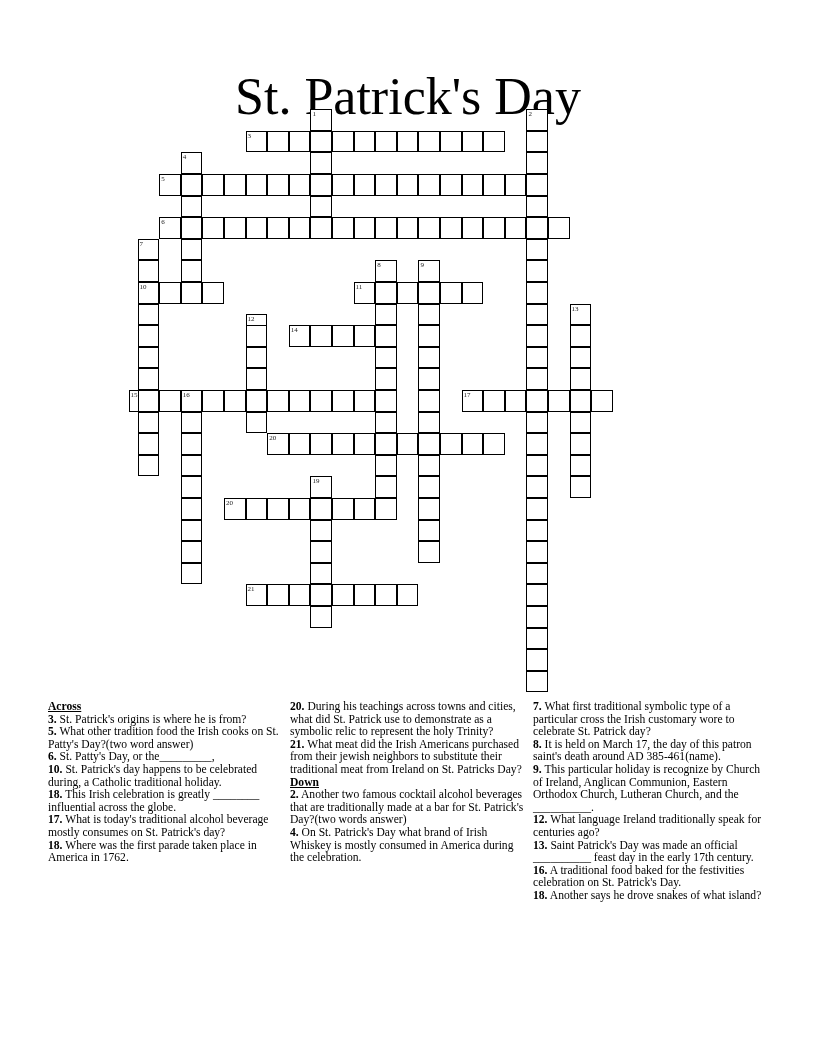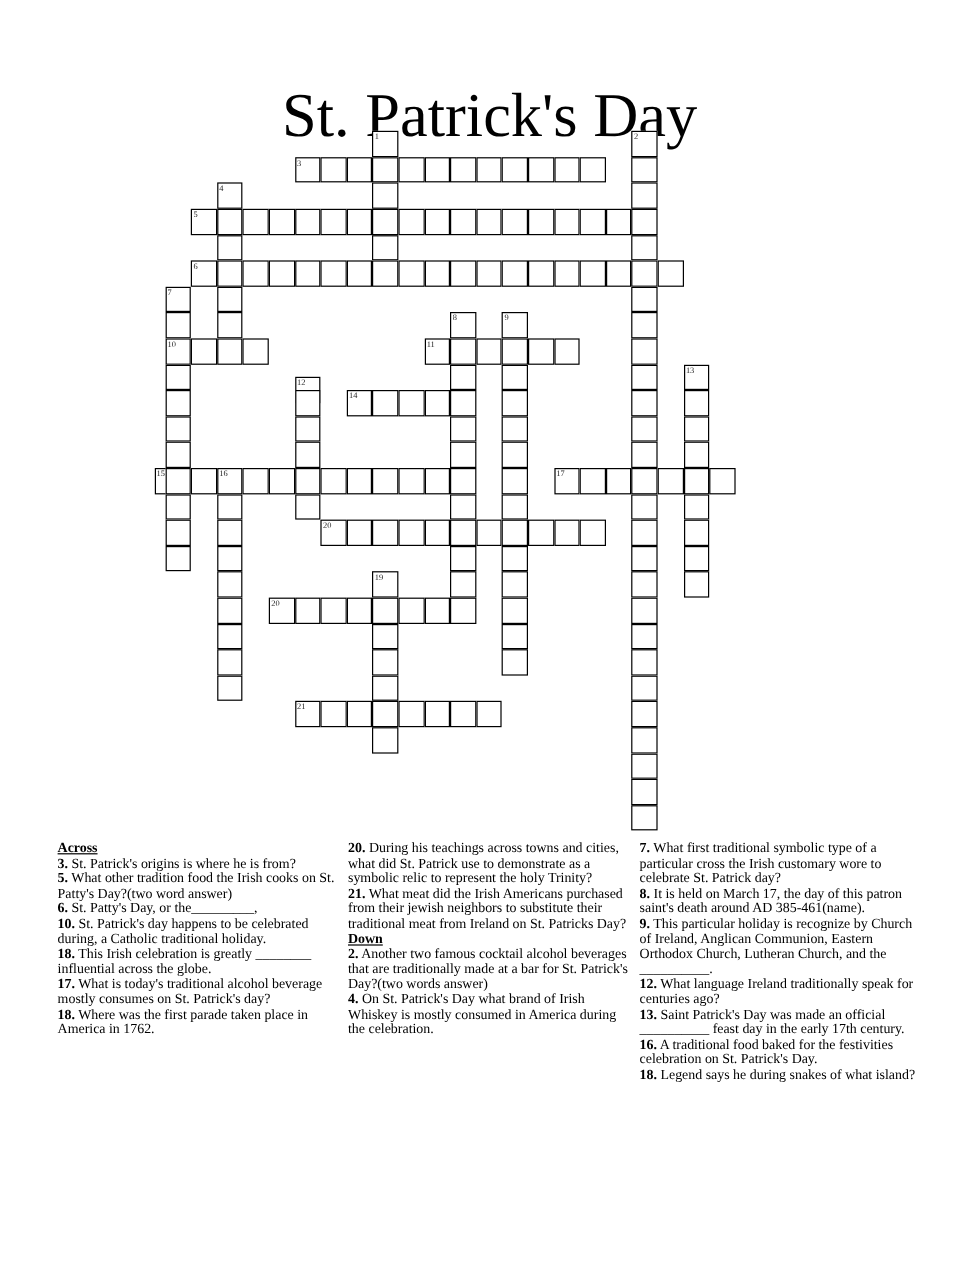--- a/index.html
+++ b/index.html
@@ -281,14 +281,14 @@
   <span class="clue"><b>4.</b><span> On St. Patrick's Day what brand of Irish Whiskey is mostly consumed in America during the celebration.</span></span>
 </div>
 
 <div class="clues col3">
   <span class="clue"><b>7.</b><span> What first traditional symbolic type of a particular cross the Irish customary wore to celebrate St. Patrick day?</span></span>
   <span class="clue"><b>8.</b><span> It is held on March 17, the day of this patron saint's death around AD 385-461(name).</span></span>
   <span class="clue"><b>9.</b><span> This particular holiday is recognize by Church of Ireland, Anglican Communion, Eastern Orthodox Church, Lutheran Church, and the __________.</span></span>
   <span class="clue"><b>12.</b><span> What language Ireland traditionally speak for centuries ago?</span></span>
   <span class="clue"><b>13.</b><span> Saint Patrick's Day was made an official __________ feast day in the early 17th century.</span></span>
   <span class="clue"><b>16.</b><span> A traditional food baked for the festivities celebration on St. Patrick's Day.</span></span>
-  <span class="clue"><b>18.</b><span> Legend says he during snakes of what island?</span></span>
+  <span class="clue"><b>18.</b><span> Another says he drove snakes of what island?</span></span>
 </div>
 
 </body></html>

